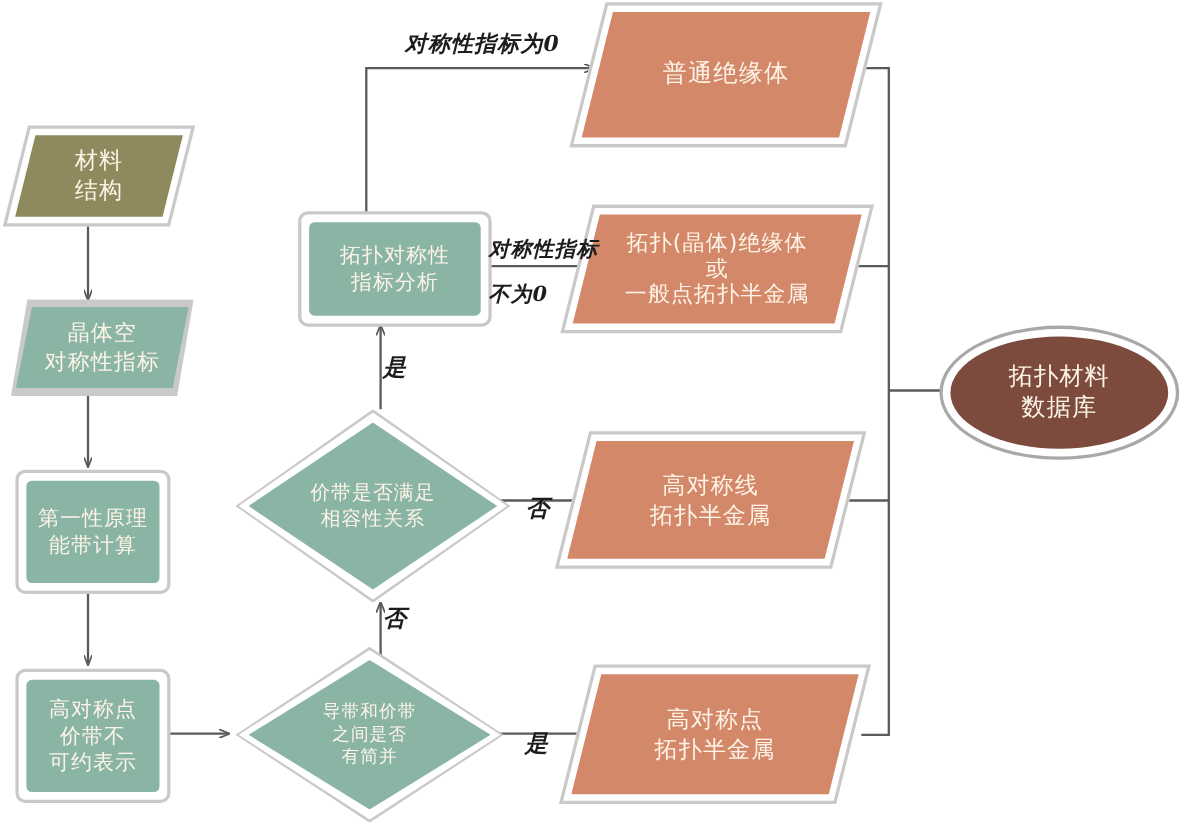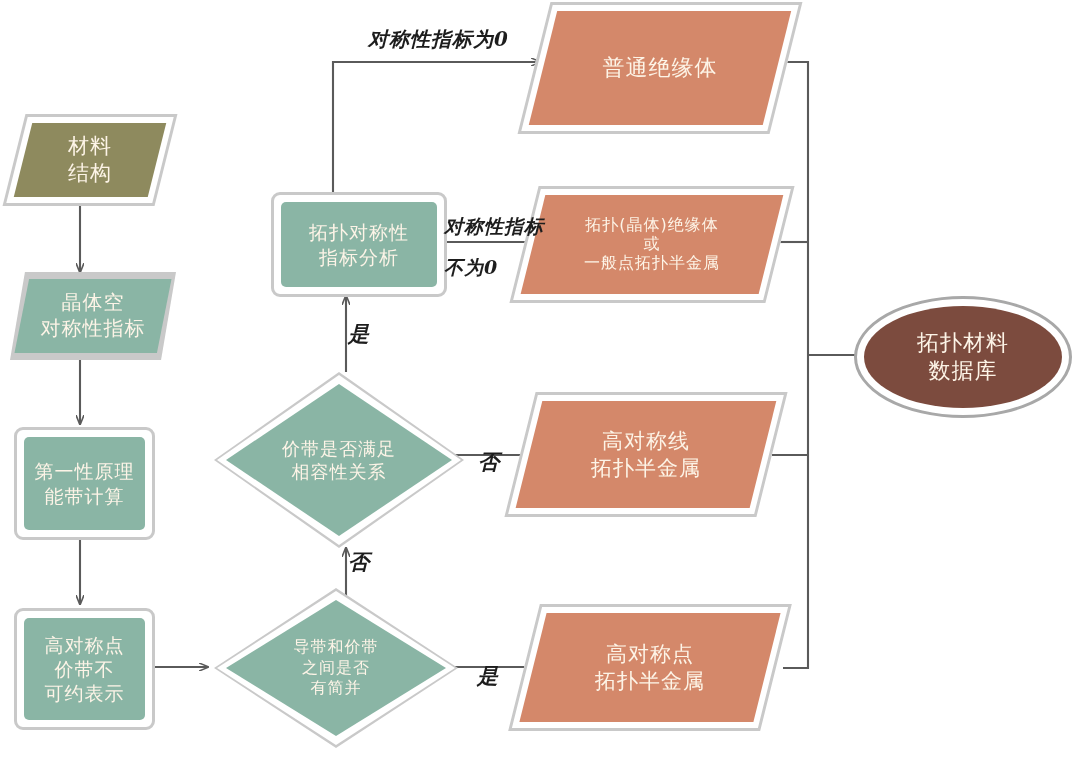--- a/index.html
+++ b/index.html
@@ -249,21 +249,21 @@
 指标分析</div>
   </div>
 
   <div class="node" style="left:534px; top:2px; width:252px; height:132px; font-size:22px;">
     <div class="para-outer">
       <div class="para-fill" style="background:#d4886a;"></div>
     </div>
     <div class="inner para-text">普通绝缘体</div>
   </div>
 
-  <div class="node" style="left:524px; top:186px; width:256px; height:117px; font-size:16px;">
+  <div class="node" style="left:524px; top:186px; width:256px; height:117px; font-size:20px;">
     <div class="para-outer">
       <div class="para-fill" style="background:#d4886a;"></div>
     </div>
     <div class="inner para-text" style="line-height:1.18;">拓扑(晶体)绝缘体
 或
 一般点拓扑半金属</div>
   </div>
 
   <div class="node" style="left:520px; top:392px; width:252px; height:125px; font-size:21px;text-decoration:underline;">
     <div class="para-outer">

